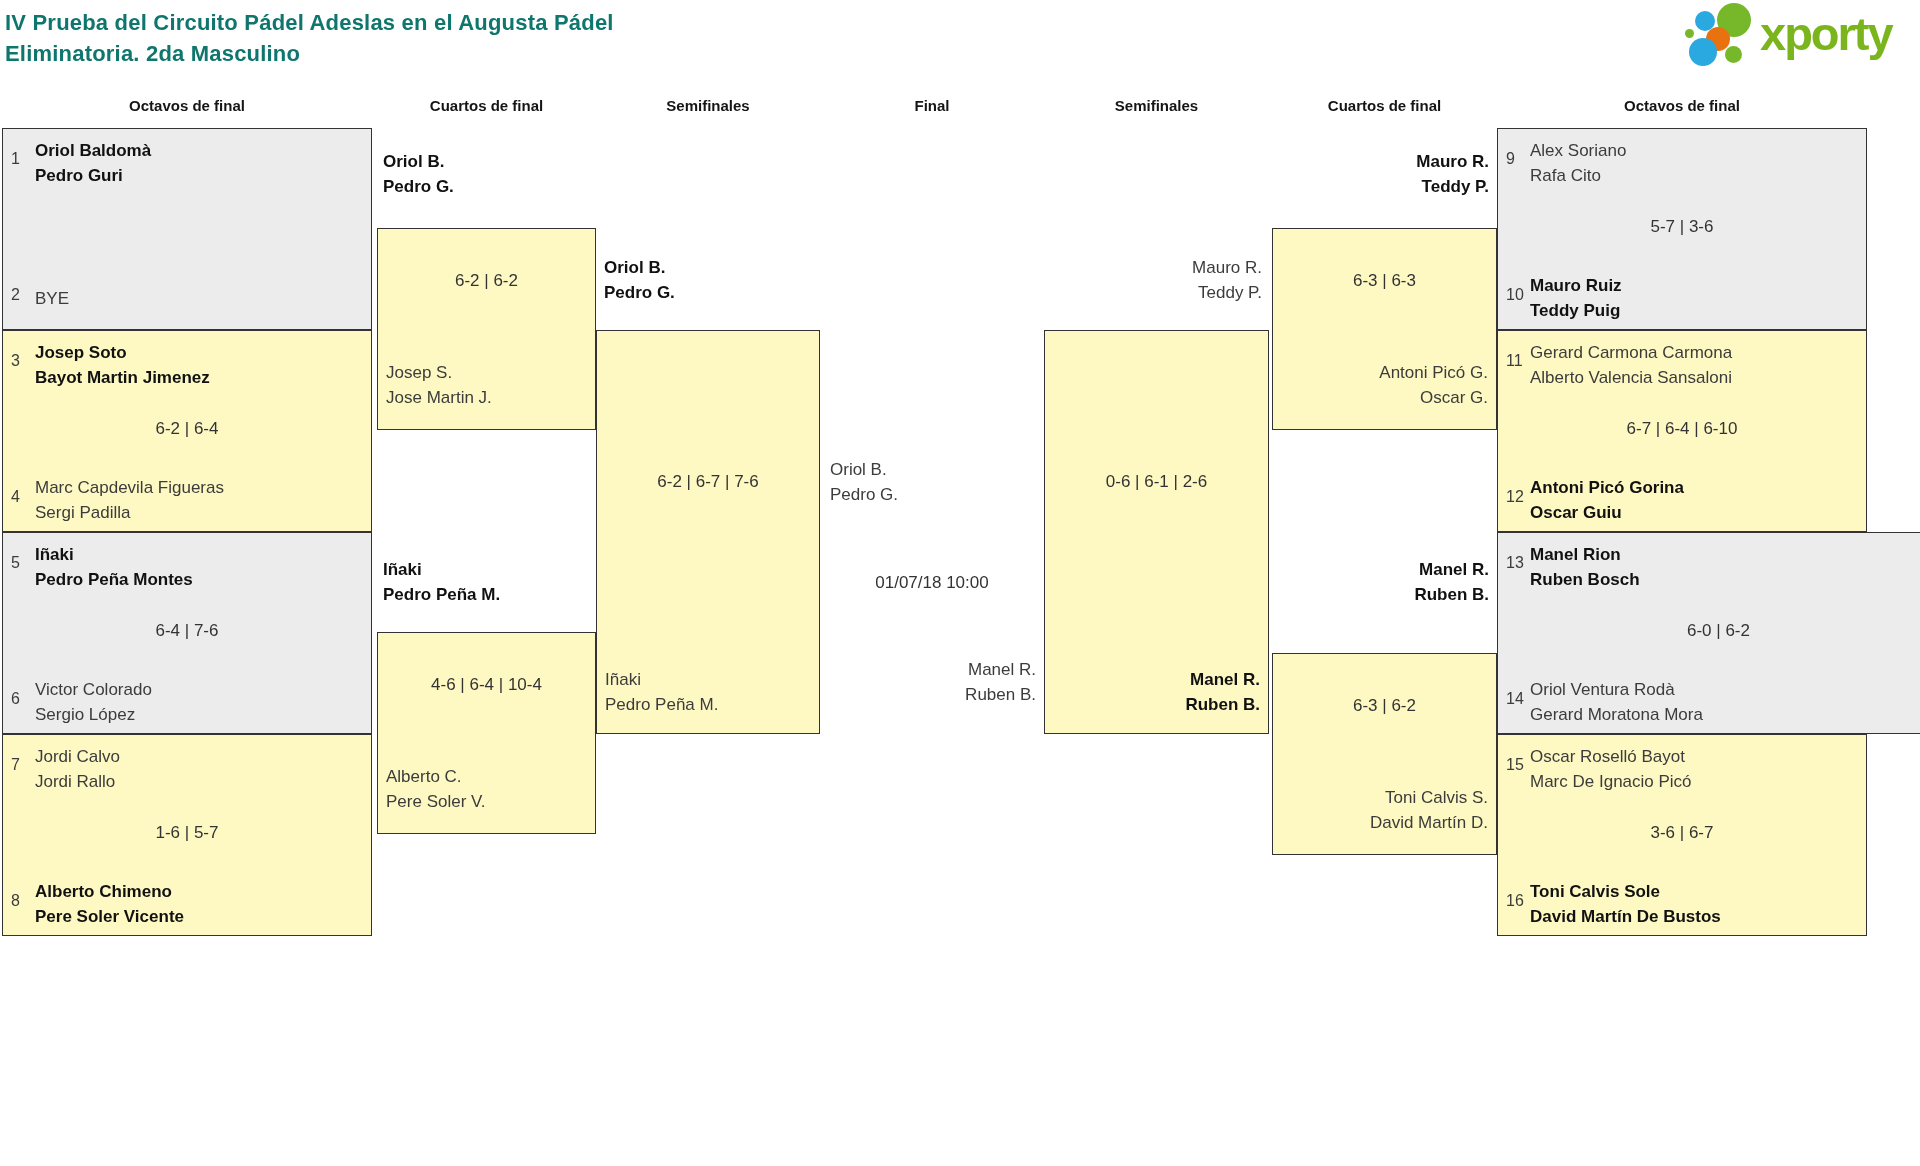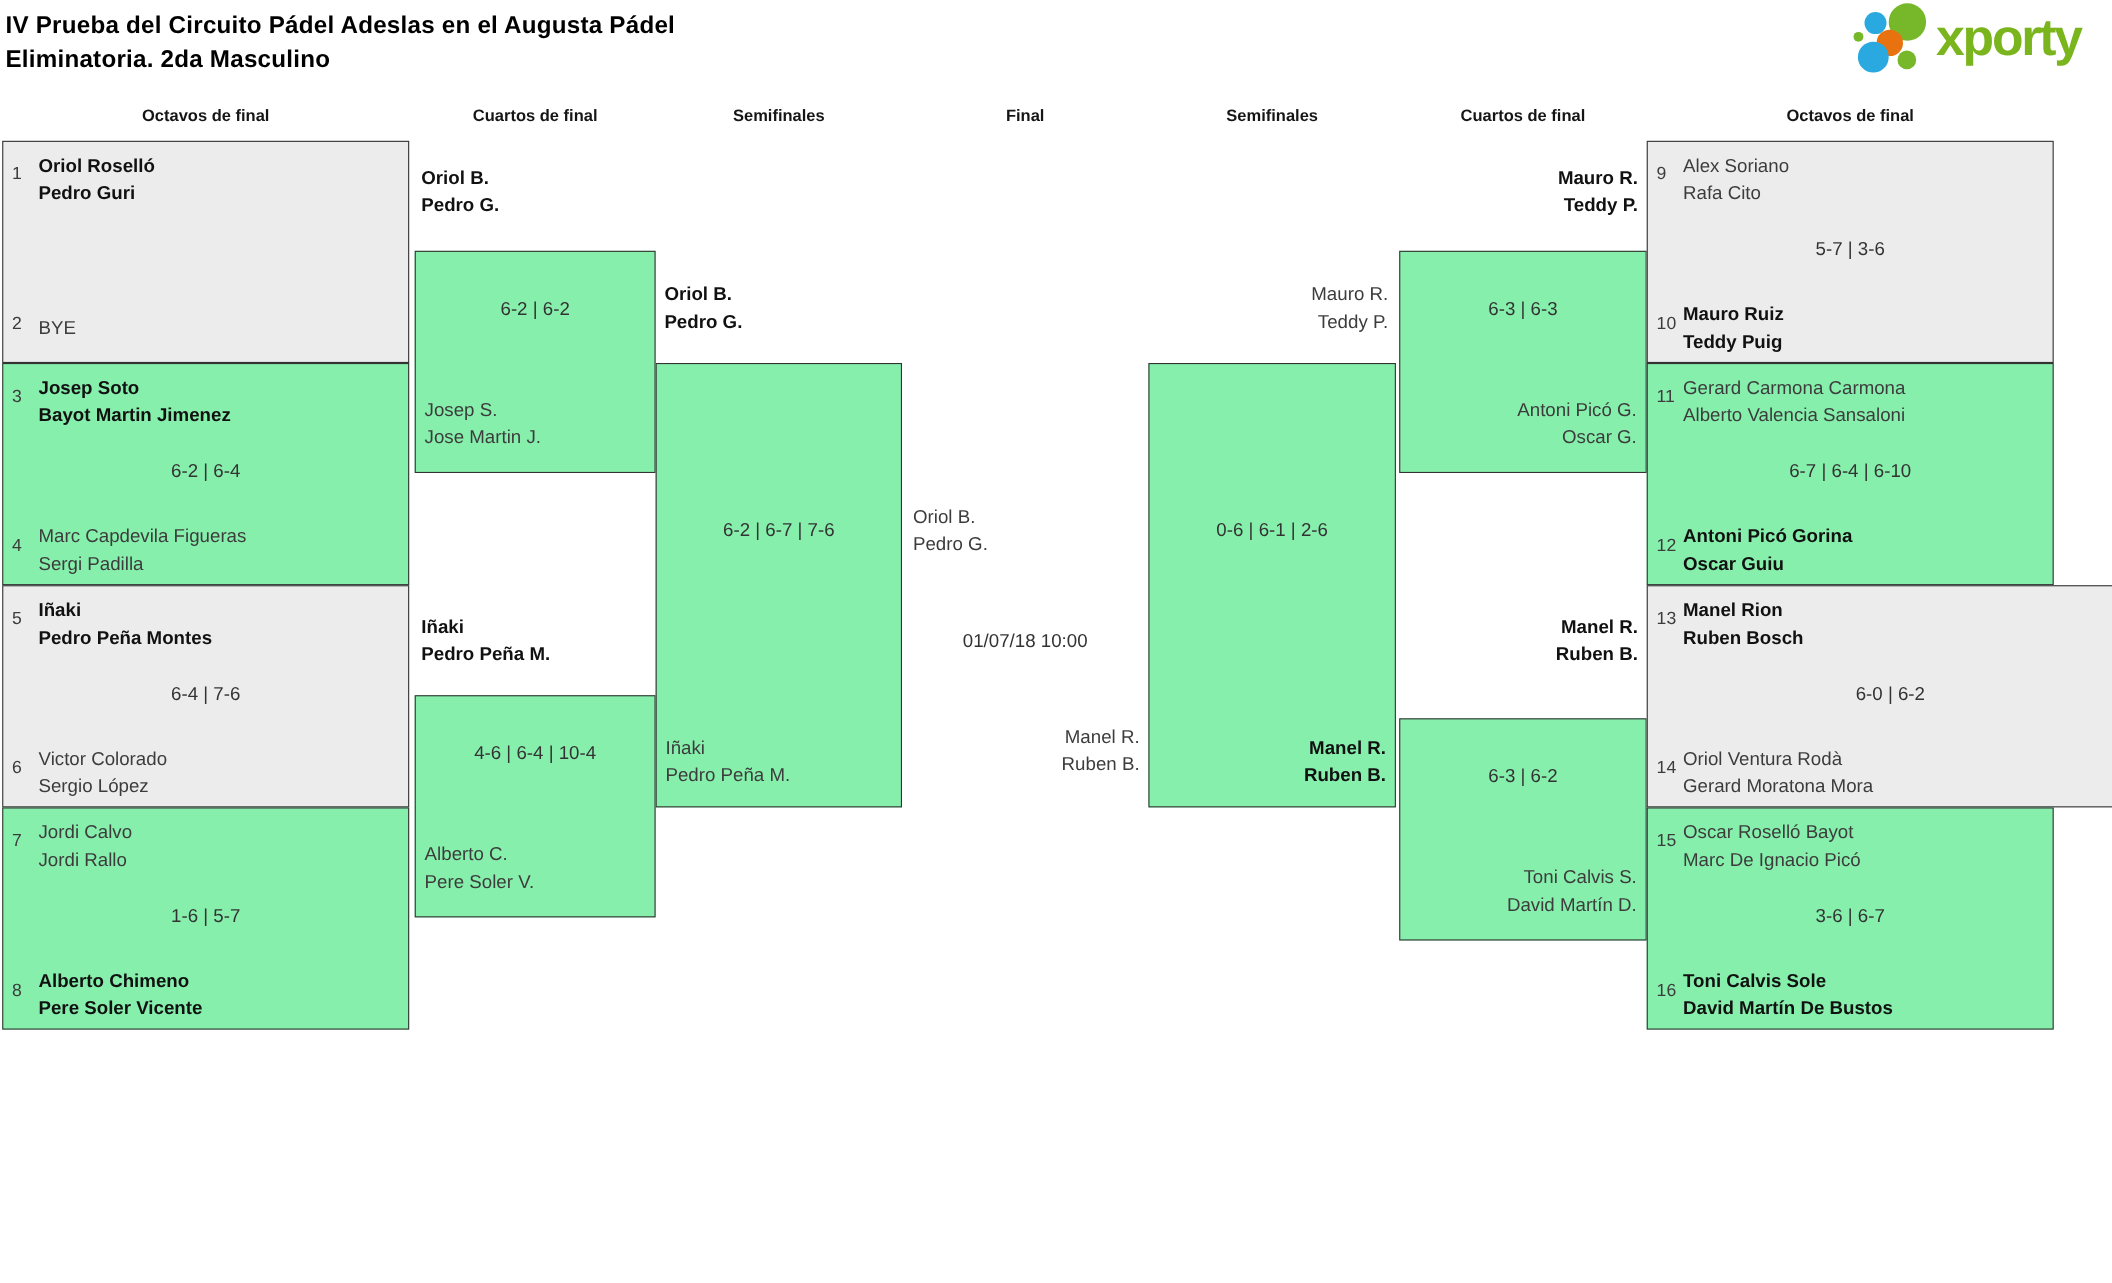--- a/index.html
+++ b/index.html
@@ -1,24 +1,24 @@
 <!DOCTYPE html>
 <html><head>
 <meta charset="utf-8">
 <style>
   html,body{margin:0;padding:0;background:#fff;}
   .stage{position:relative;width:1920px;height:1166px;background:#fff;overflow:hidden;
          font-family:"Liberation Sans",sans-serif;color:#222;}
 
   .title{position:absolute;left:5px;top:7px;font-size:22px;font-weight:700;
-         line-height:31px;color:#000000;letter-spacing:.2px;}
+         line-height:31px;color:#0f766e;letter-spacing:.2px;}
 
   .colhead{position:absolute;top:97px;font-size:15px;font-weight:700;text-align:center;color:#151515;}
 
-  .box{position:absolute;border:1px solid #333;box-sizing:border-box;background:#86efac;}
+  .box{position:absolute;border:1px solid #333;box-sizing:border-box;background:#fef9c3;}
   .box.shaded{background:#ececec;}
 
   .nm{font-size:17px;line-height:25px;color:#3c3c3c;white-space:nowrap;}
   [data-w="true"] .nm{font-weight:700;color:#111;}
 
   .seed{position:absolute;left:8px;width:22px;font-size:16px;color:#3c3c3c;}
   .seed.t{top:21px;}
   .seed.b{top:157px;}
   .pair{position:absolute;}
   .pair.pt{left:32px;top:9px;}
@@ -77,21 +77,21 @@
   <div class="colhead" style="left:377px;width:219px;">Cuartos de final</div>
   <div class="colhead" style="left:596px;width:224px;">Semifinales</div>
   <div class="colhead" style="left:820px;width:224px;">Final</div>
   <div class="colhead" style="left:1044px;width:225px;">Semifinales</div>
   <div class="colhead" style="left:1272px;width:225px;">Cuartos de final</div>
   <div class="colhead" style="left:1497px;width:370px;">Octavos de final</div>
 
   <div class="box obox shaded" style="left:2px;top:128px;width:370px;height:202px;">
     <div class="seed t">1</div>
     <div class="pair pt" data-w="true">
-      <div class="nm">Oriol Roselló</div>
+      <div class="nm">Oriol Baldomà</div>
       <div class="nm">Pedro Guri</div>
     </div>
     <div class="score"></div>
     <div class="seed b">2</div>
     <div class="pair pb" data-w="false">
       <div class="nm">BYE</div>
       <div class="nm"></div>
     </div>
   </div>
 

